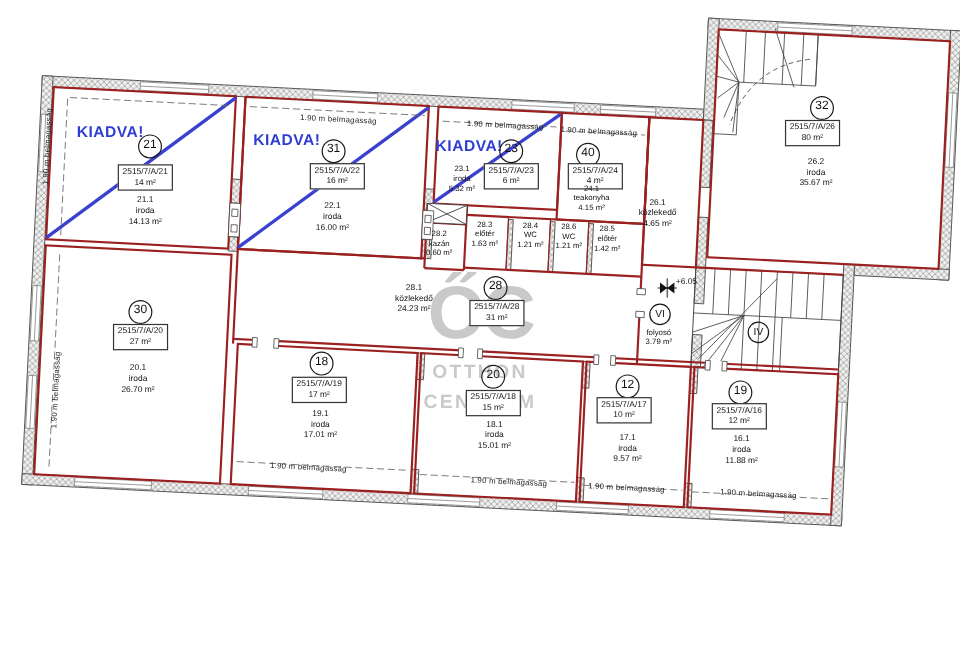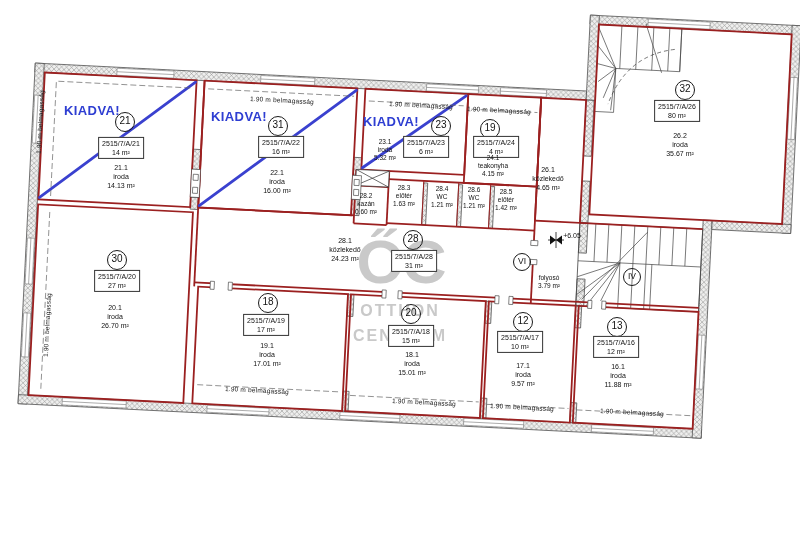--- a/index.html
+++ b/index.html
@@ -254,32 +254,32 @@
       <div>2515/7/A/22</div>
       <div>16 m²</div>
     </div>
     <div class="pos rt" style="left:277px;top:182px">
       <div>22.1</div>
       <div>iroda</div>
       <div>16.00 m²</div>
     </div>
 
     <div class="pos kiadva" style="left:391px;top:121px">KIADVA!</div>
-    <div class="pos circ" style="left:441px;top:126px">23</div>
+    <div class="pos circ" style="left:426px;top:126px">23</div>
     <div class="pos box" style="left:426px;top:147px">
       <div>2515/7/A/23</div>
       <div>6 m²</div>
     </div>
     <div class="pos rt sm" style="left:385px;top:150px">
       <div>23.1</div>
       <div>iroda</div>
       <div>5.32 m²</div>
     </div>
 
-    <div class="pos circ" style="left:490px;top:129px">19</div>
+    <div class="pos circ" style="left:490px;top:129px">40</div>
     <div class="pos box" style="left:496px;top:147px">
       <div>2515/7/A/24</div>
       <div>4 m²</div>
     </div>
     <div class="pos rt sm" style="left:493px;top:166px">
       <div>24.1</div>
       <div>teakonyha</div>
       <div>4.15 m²</div>
     </div>
 
@@ -372,32 +372,32 @@
     <div class="pos box" style="left:520px;top:342px">
       <div>2515/7/A/17</div>
       <div>10 m²</div>
     </div>
     <div class="pos rt" style="left:523px;top:375px">
       <div>17.1</div>
       <div>iroda</div>
       <div>9.57 m²</div>
     </div>
 
-    <div class="pos circ" style="left:617px;top:327px">13</div>
+    <div class="pos circ" style="left:617px;top:327px">19</div>
     <div class="pos box" style="left:616px;top:347px">
       <div>2515/7/A/16</div>
       <div>12 m²</div>
     </div>
     <div class="pos rt" style="left:618px;top:376px">
       <div>16.1</div>
       <div>iroda</div>
       <div>11.88 m²</div>
     </div>
 
-    <div class="pos circ sm" style="left:522px;top:262px">VI</div>
+    <div class="pos circ sm" style="left:550px;top:262px">VI</div>
     <div class="pos rt sm" style="left:549px;top:282px">
       <div>folyosó</div>
       <div>3.79 m²</div>
     </div>
     <div class="pos circ sm" style="left:632px;top:277px">IV</div>
     <div class="pos lvl" style="left:572px;top:235px">+6.05</div>
 
     <div class="pos hm r3" style="left:282px;top:100px">1.90 m belmagasság</div>
     <div class="pos hm r3" style="left:421px;top:105px">1.90 m belmagasság</div>
     <div class="pos hm r3" style="left:499px;top:110px">1.90 m belmagasság</div>

